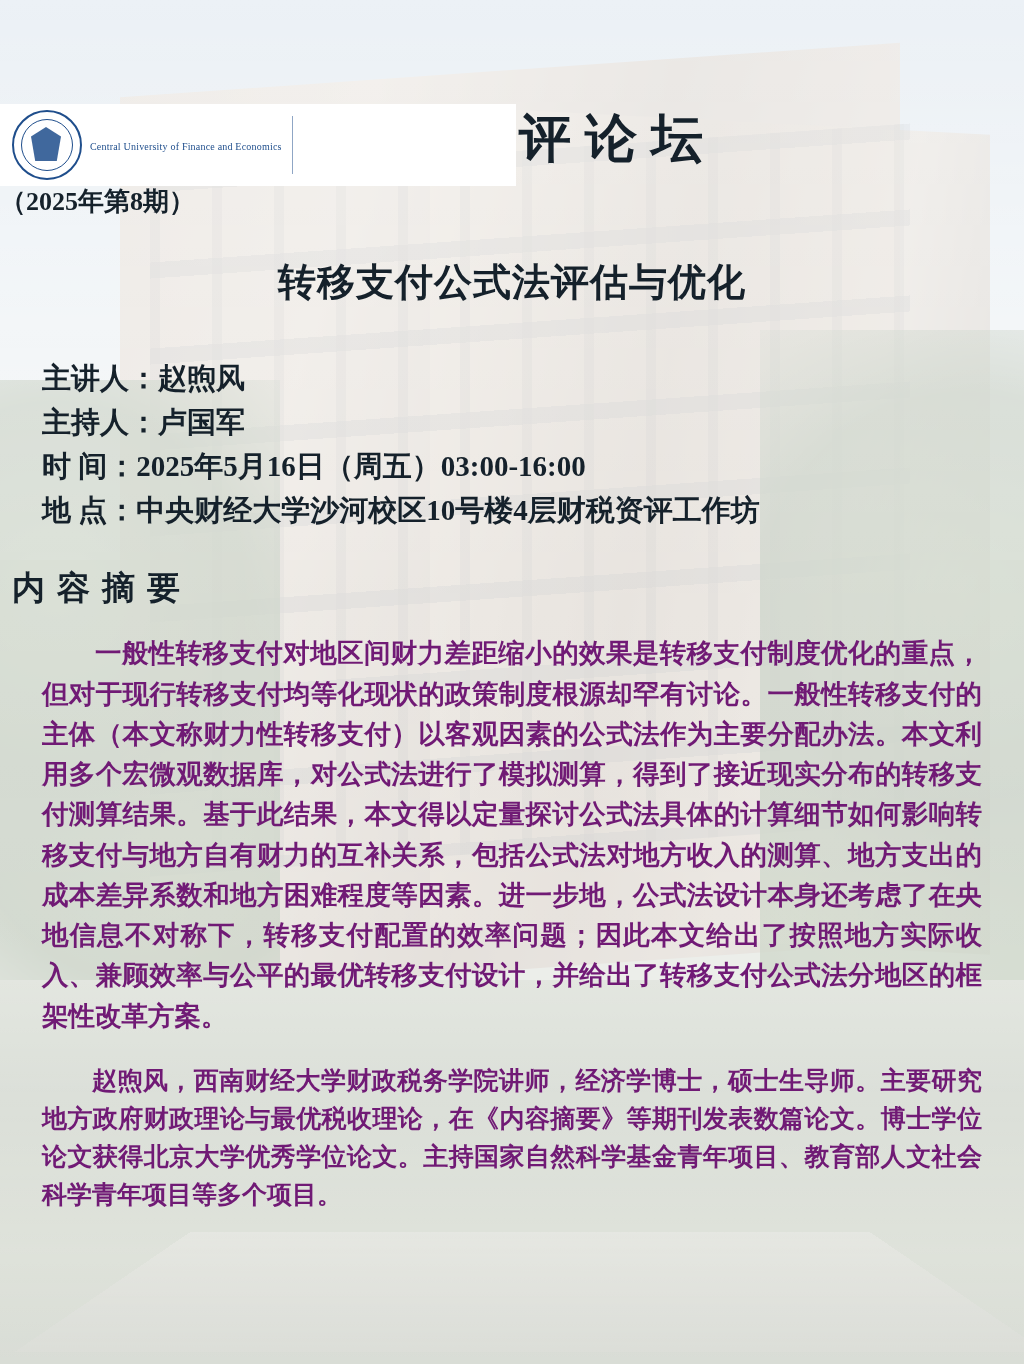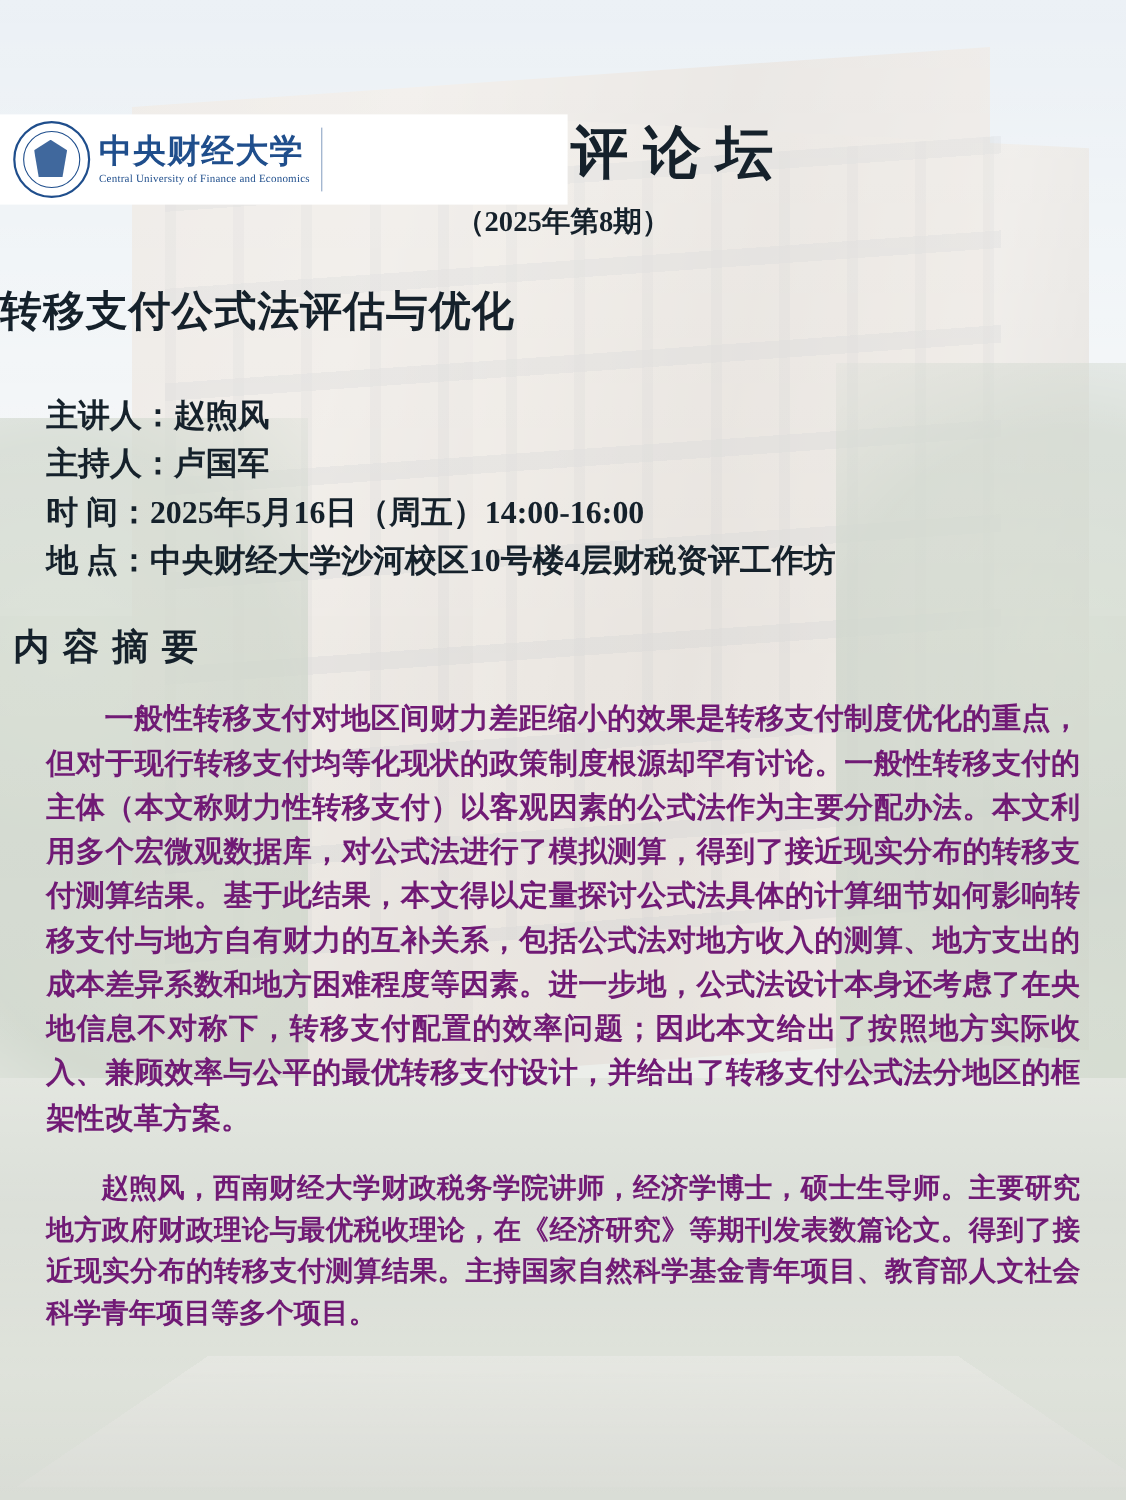--- a/index.html
+++ b/index.html
@@ -172,28 +172,28 @@
     margin: 104px 0 0 0;
     text-align: center;
     font-size: 52px;
     font-weight: 700;
     color: #15212b;
     letter-spacing: 14px;
     text-indent: 14px;
     font-family: "Liberation Serif", serif;
   }
   .issue {
-    text-align: center;
     font-size: 26px;
     font-weight: 700;
     color: #15212b;
     margin-top: 10px;
     font-family: Liberation Serif, serif;
   }
   .topic {
+    text-align: center;
     font-size: 38px;
     font-weight: 700;
     color: #15212b;
     margin-top: 38px;
     letter-spacing: 1px;
   }
 
   
   .info {
     margin: 48px 0 0 42px;
@@ -244,37 +244,34 @@
   </div>
   <div class="veil"></div>
 
   <div class="content">
 
     <div class="logo-box">
       <div class="logo-seal">
         <div class="seal-core"></div>
       </div>
       <div class="logo-cn-block">
-        <div class="logo-cn-top">
-          <span class="logo-cn-main">中央财经大学</span>
-        </div>
         <div class="logo-cn-sub">Central University of Finance and Economics</div>
       </div>
       <div class="logo-divider"></div>
     </div>
 
     <div class="main-title">财税资评论坛</div>
     <div class="issue">（2025年第8期）</div>
     <div class="topic">转移支付公式法评估与优化</div>
 
     <div class="info">
       <div>主讲人：赵煦风</div>
       <div>主持人：卢国军</div>
-      <div>时 间：2025年5月16日（周五）14:00-16:00</div>
+      <div>时 间：2025年5月16日（周五）03:00-16:00</div>
       <div>地 点：中央财经大学沙河校区10号楼4层财税资评工作坊</div>
     </div>
 
     <div class="section-title">内容摘要</div>
     <div class="para">一般性转移支付对地区间财力差距缩小的效果是转移支付制度优化的重点，但对于现行转移支付均等化现状的政策制度根源却罕有讨论。一般性转移支付的主体（本文称财力性转移支付）以客观因素的公式法作为主要分配办法。本文利用多个宏微观数据库，对公式法进行了模拟测算，得到了接近现实分布的转移支付测算结果。基于此结果，本文得以定量探讨公式法具体的计算细节如何影响转移支付与地方自有财力的互补关系，包括公式法对地方收入的测算、地方支出的成本差异系数和地方困难程度等因素。进一步地，公式法设计本身还考虑了在央地信息不对称下，转移支付配置的效率问题；因此本文给出了按照地方实际收入、兼顾效率与公平的最优转移支付设计，并给出了转移支付公式法分地区的框架性改革方案。</div>
-    <div class="para bio">赵煦风，西南财经大学财政税务学院讲师，经济学博士，硕士生导师。主要研究地方政府财政理论与最优税收理论，在《经济研究》等期刊发表数篇论文。得到了接近现实分布的转移支付测算结果。主持国家自然科学基金青年项目、教育部人文社会科学青年项目等多个项目。</div>
+    <div class="para bio">赵煦风，西南财经大学财政税务学院讲师，经济学博士，硕士生导师。主要研究地方政府财政理论与最优税收理论，在《内容摘要》等期刊发表数篇论文。博士学位论文获得北京大学优秀学位论文。主持国家自然科学基金青年项目、教育部人文社会科学青年项目等多个项目。</div>
 
   </div>
 </div>
 
 </body></html>

